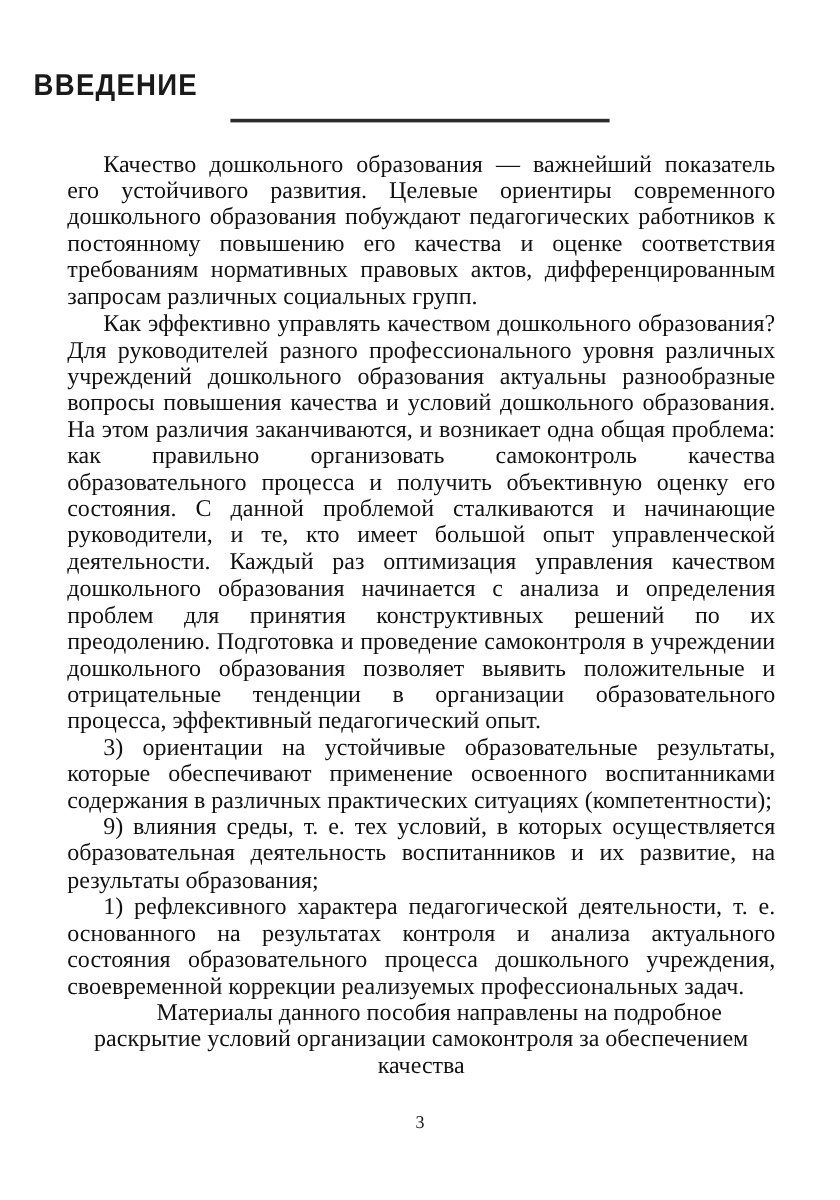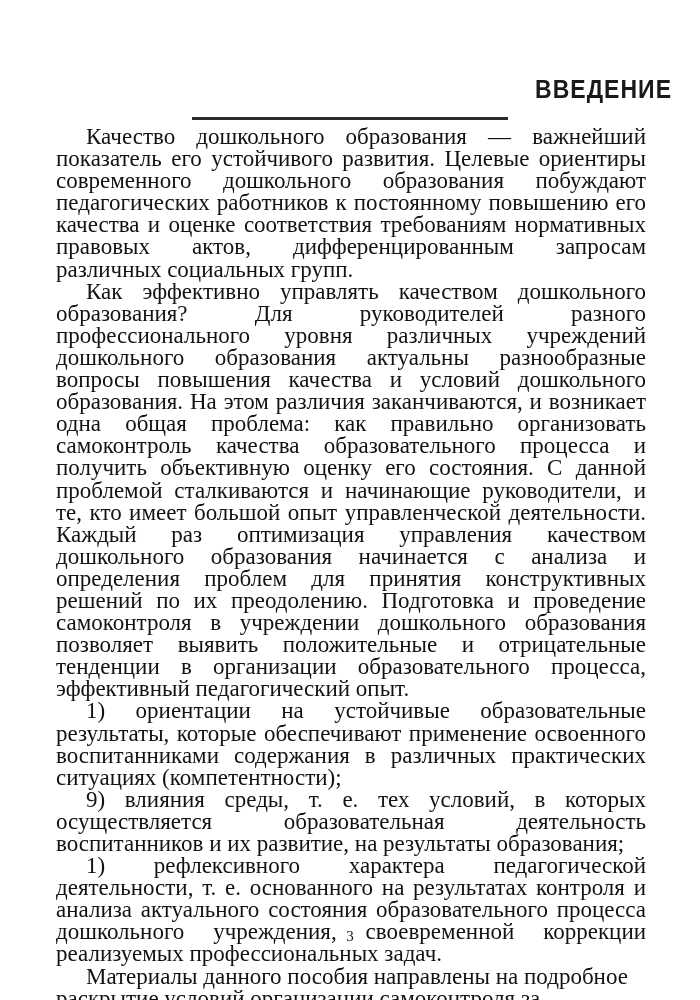--- a/index.html
+++ b/index.html
@@ -12,24 +12,24 @@
     position: relative;
     width: 700px;
     height: 1000px;
     background: #ffffff;
     overflow: hidden;
     box-sizing: border-box;
   }
 
   .heading-block {
     position: absolute;
-    top: 76px;
+    top: 58px;
     left: 0;
     width: 700px;
-    text-align: right;
+    text-align: left;
   }
 
   .page-title {
     font-family: "Liberation Sans", "DejaVu Sans", sans-serif;
     font-weight: 700;
     font-size: 25px;
     letter-spacing: 1.1px;
     color: #1a1a1a;
     line-height: 1.05;
     margin: 0;
@@ -49,32 +49,32 @@
   .body-block {
     position: absolute;
     top: 126px;
     left: 56px;
     width: 590px;
   }
 
   .body-block p {
     margin: 0;
     font-family: "Liberation Serif", "DejaVu Serif", serif;
-    font-size: 23px;
+    font-size: 20px;
     line-height: 22.1px;
     color: #121212;
     text-align: justify;
     text-justify: inter-word;
     text-indent: 30px;
     hyphens: manual;
     -webkit-hyphens: manual;
   }
 
   .body-block p:last-child {
-    text-align: left;
+    text-align: center;
   }
 
   .page-number {
     position: absolute;
     top: 928px;
     left: 0;
     width: 700px;
     text-align: center;
     font-family: "Liberation Serif", "DejaVu Serif", serif;
     font-size: 15px;
@@ -87,21 +87,21 @@
 <div class="page">
 
   <div class="heading-block">
     <h1 class="page-title">ВВЕДЕНИЕ</h1>
     <div class="title-rule"></div>
   </div>
 
   <div class="body-block">
     <p>Качество дошкольного образования — важнейший показатель его устойчивого развития. Целевые ориентиры современного дошкольного образования побуждают педагогических работников к постоянному повышению его качества и оценке соответствия требованиям нормативных правовых актов, дифференцированным запросам различных социальных групп.</p>
     <p>Как эффективно управлять качеством дошкольного образования? Для руководителей разного профессионального уровня различных учреждений дошкольного образования актуальны разнообразные вопросы повышения качества и условий дошкольного образования. На этом различия заканчиваются, и возникает одна общая проблема: как правильно организовать самоконтроль качества образовательного процесса и получить объективную оценку его состояния. С данной проблемой сталкиваются и начинающие руководители, и те, кто имеет большой опыт управленческой деятельности. Каждый раз оптимизация управления качеством дошкольного образования начинается с анализа и определения проблем для принятия конструктивных решений по их преодолению. Подготовка и проведение самоконтроля в учреждении дошкольного образования позволяет выявить положительные и отрицательные тенденции в организации образовательного процесса, эффективный педагогический опыт.</p>
-    <p>1) ориентации на устойчивые образовательные результаты, которые обеспечивают применение освоенного воспитанниками содержания в различных практических ситуациях (компетентности);</p>
+    <p>3) ориентации на устойчивые образовательные результаты, которые обеспечивают применение освоенного воспитанниками содержания в различных практических ситуациях (компетентности);</p>
     <p>9) влияния среды, т. е. тех условий, в которых осуществляется образовательная деятельность воспитанников и их развитие, на результаты образования;</p>
     <p>1) рефлексивного характера педагогической деятельности, т. е. основанного на результатах контроля и анализа актуального состояния образовательного процесса дошкольного учреждения, своевременной коррекции реализуемых профессиональных задач.</p>
     <p>Материалы данного пособия направлены на подробное раскрытие условий организации самоконтроля за обеспечением качества</p>
   </div>
 
   <div class="page-number">3</div>
 
 </div>
 
 </body></html>

